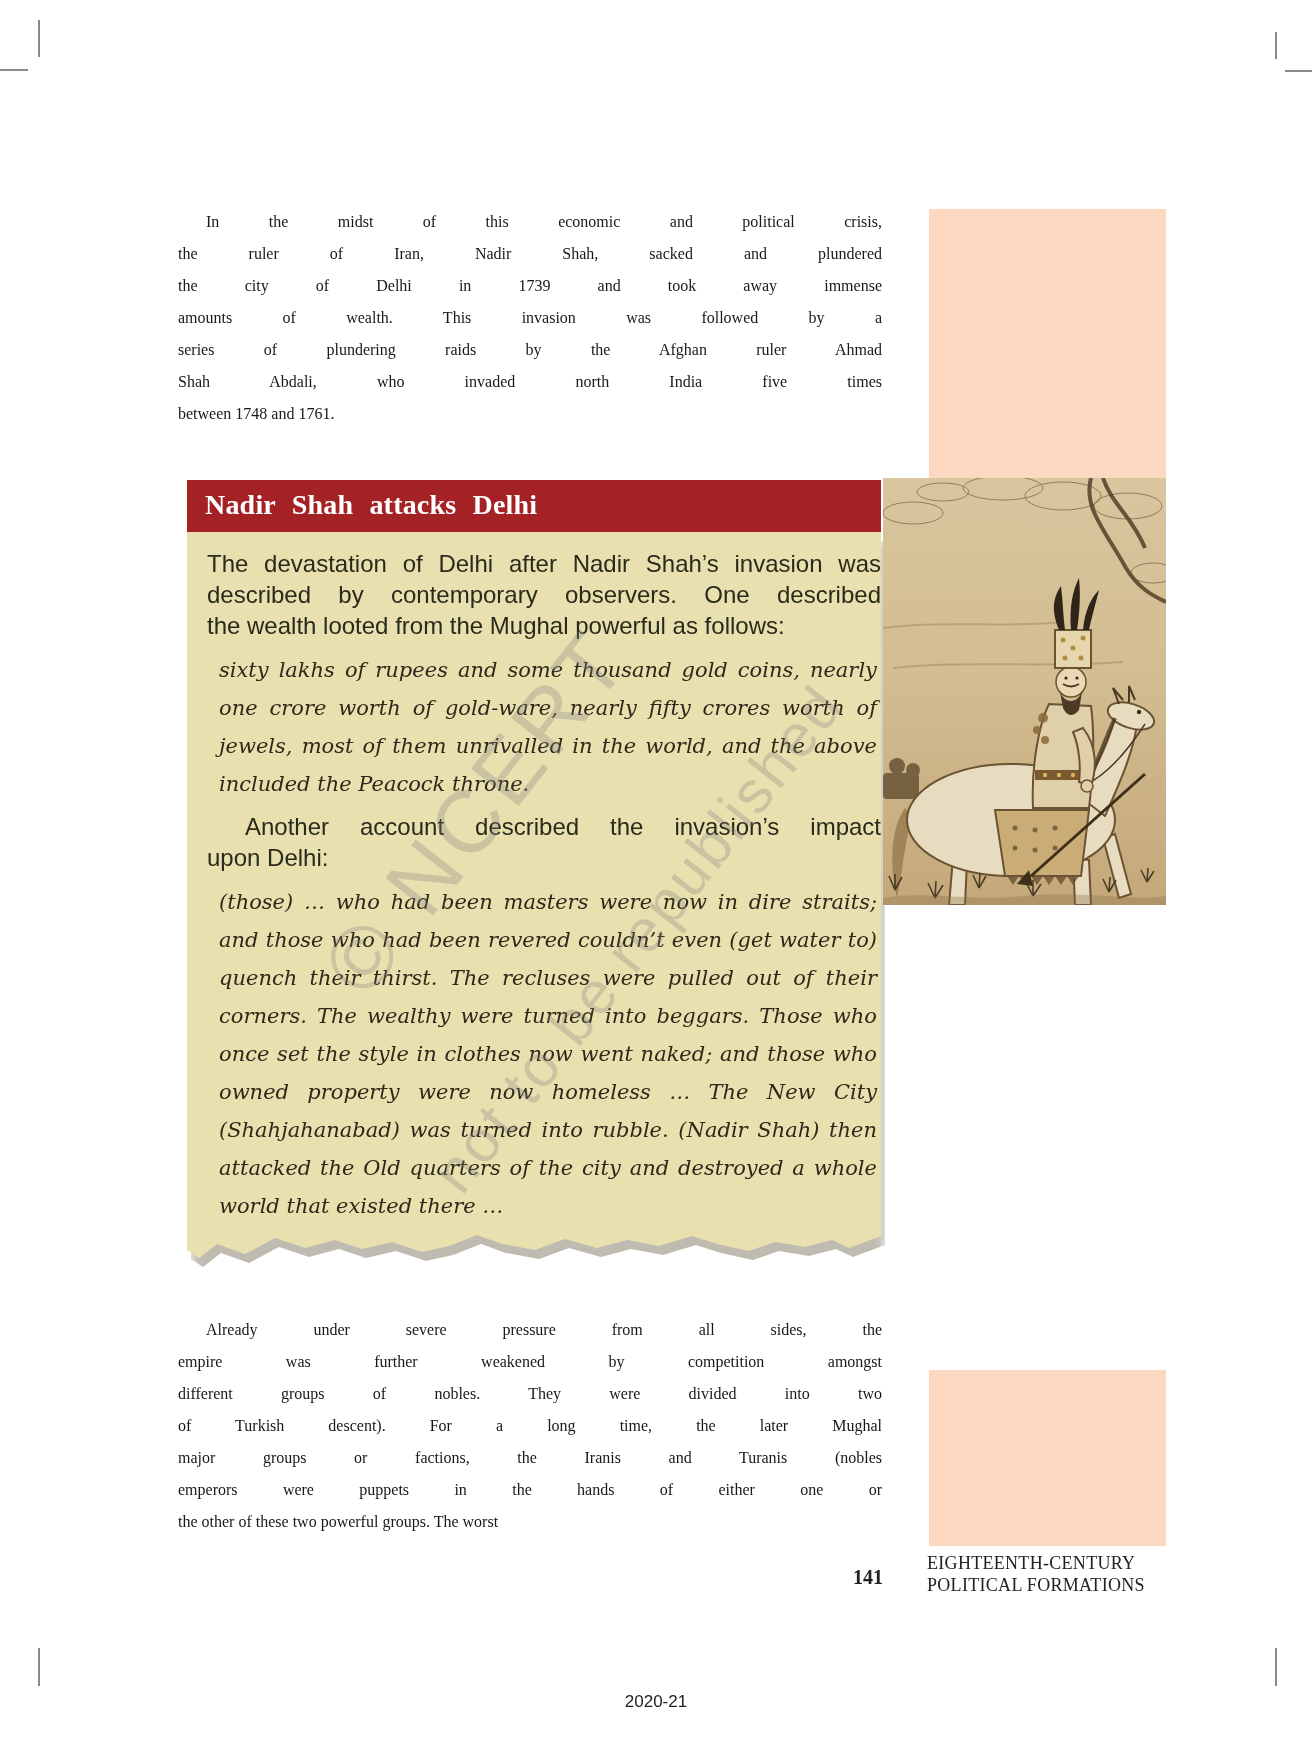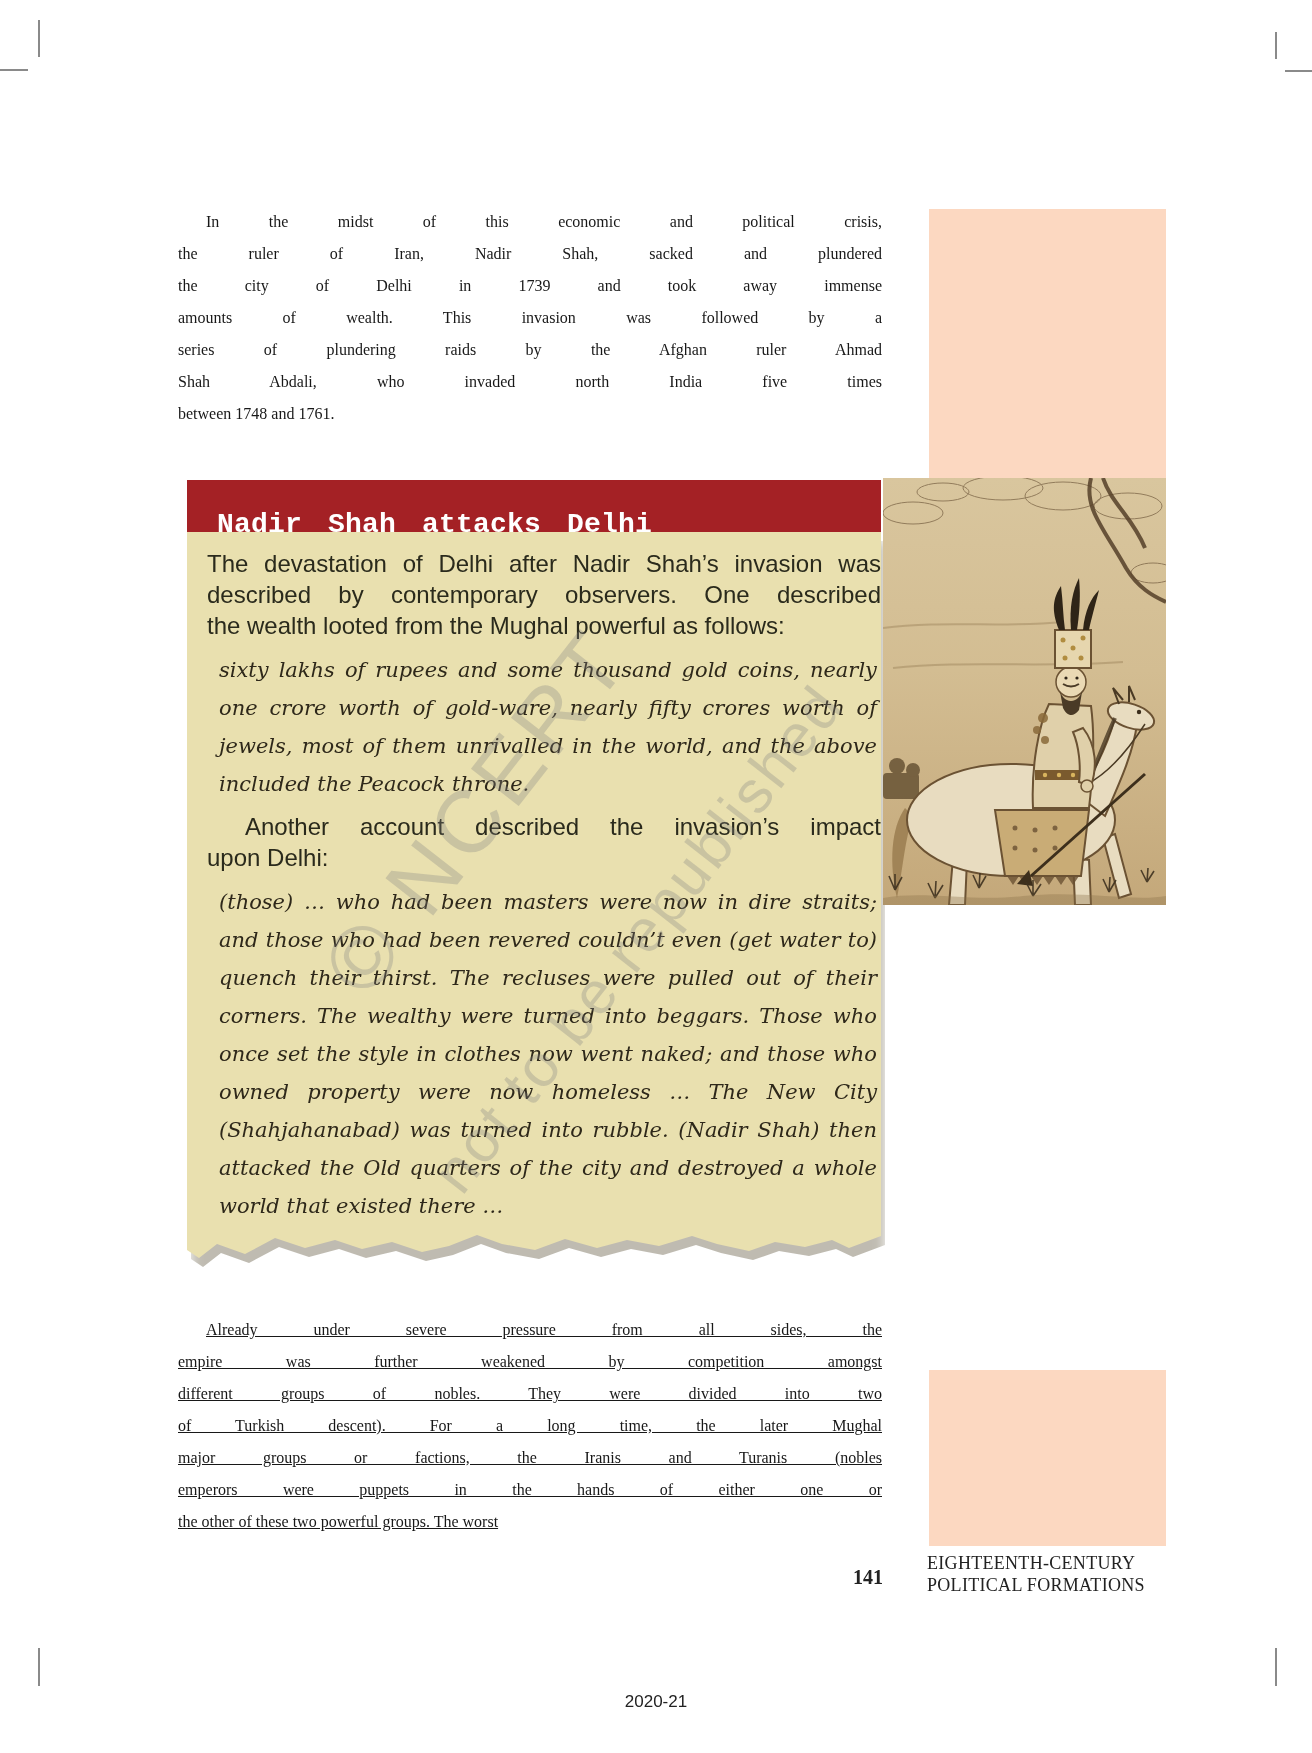--- a/index.html
+++ b/index.html
@@ -18,22 +18,22 @@
   .jline{text-align:justify;text-align-last:justify;}
   .jlast{text-align-last:left;}
   
   .pinkblock{position:absolute;background:var(--pink,#fcd8c1);}
   
   .redbar{
     position:absolute;left:187px;top:480px;width:694px;height:52px;
     background:var(--accent-red,#a42125);z-index:2;
   }
   .redbar h2{
-    margin:12px;padding:8px 0 0 18px;line-height:50px;
-    font-family:Liberation Mono, monospace;font-weight:700;font-size:28px;
+    margin:0;padding:0 0 0 18px;line-height:50px;
+    font-family:Liberation Serif, serif;font-weight:700;font-size:28px;
     color:#ffffff;word-spacing:9px;letter-spacing:0.2px;
   }
   
   .tan-clip{
     clip-path:polygon(0px 0px,694px 0px,694px 704px,662px 716px,645px 708px,618px 715px,
       588px 710px,562px 719px,530px 712px,505px 704px,472px 714px,440px 708px,410px 716px,
       378px 707px,348px 718px,315px 712px,290px 703px,262px 714px,235px 720px,205px 710px,
       175px 717px,148px 708px,118px 716px,88px 706px,58px 722px,30px 712px,12px 726px,0px 718px);
   }
   .tan-shadow{
@@ -251,21 +251,21 @@
       <path d="M0 420 C 40 412, 90 424, 140 418 C 200 412, 250 424, 283 418 L283 427 L0 427 Z" fill="#8a6f48" opacity="0.35"></path>
     </svg>
     
   </figure>
 
   <div class="watermark">
     <div class="wm1">© NCERT</div>
     <div class="wm2">not to be republished</div>
   </div>
 
-  <div class="bodypara" style="top:1314px;text-decoration:underline;">
+  <div class="bodypara" style="top:1314px;">
       <div class="jline">Already under severe pressure from all sides, the</div>
       <div class="jline">empire was further weakened by competition amongst</div>
       <div class="jline">different groups of nobles. They were divided into two</div>
       <div class="jline">of Turkish descent). For a long time, the later Mughal</div>
       <div class="jline">major groups or factions, the Iranis and Turanis (nobles</div>
       <div class="jline">emperors were puppets in the hands of either one or</div>
       <div class="jline jlast">the other of these two powerful groups. The worst</div>
     </div>
 
   <div class="pagenum">141</div>

